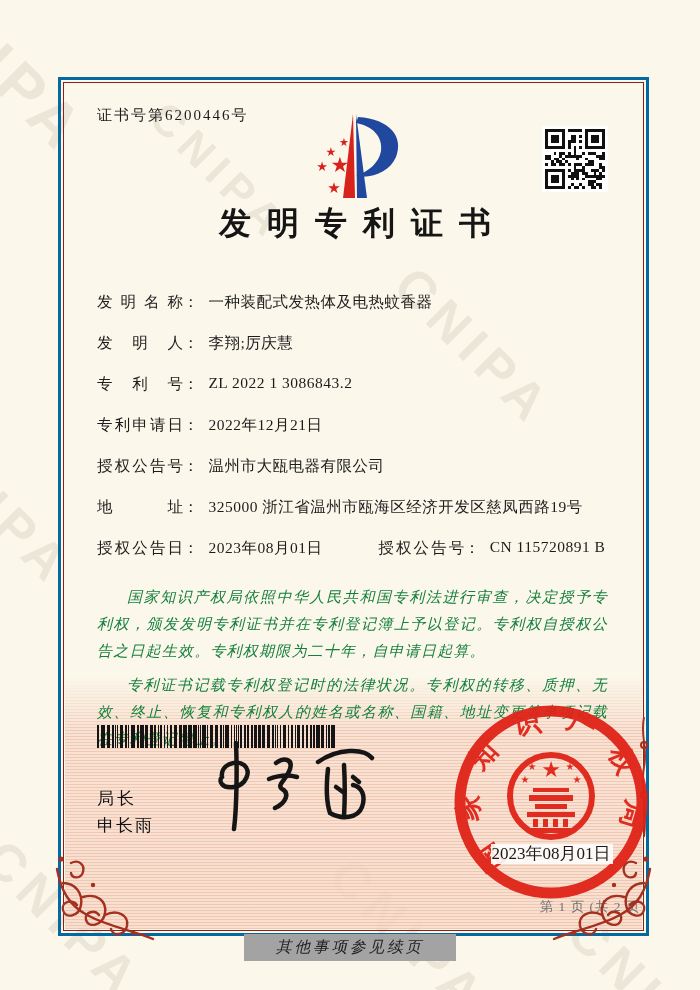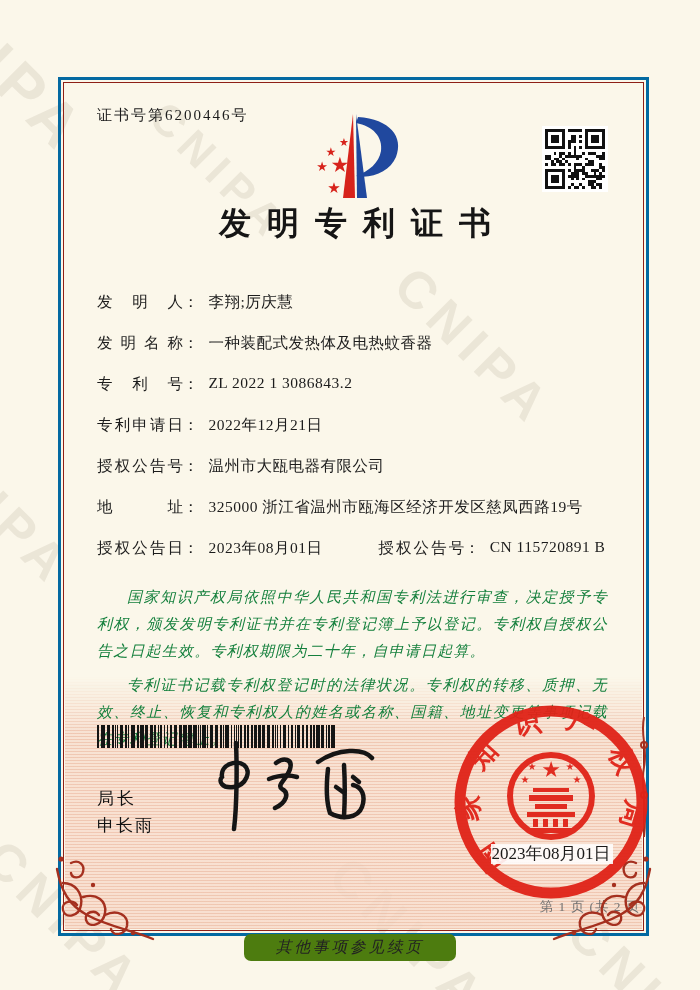--- a/index.html
+++ b/index.html
@@ -67,22 +67,22 @@
   
   .flourish{position:absolute;width:104px;height:104px;z-index:2;pointer-events:none;}
   .flourish.bl{left:-8px;bottom:-10px;}
   .flourish.br{right:-8px;bottom:-10px;transform:scaleX(-1);}
   .edge-orn{position:absolute;right:-5px;bottom:96px;z-index:2;pointer-events:none;}
   
   .footer-note{
     position:absolute;left:0;right:0;top:934px;text-align:center;z-index:1;
   }
   .footer-note span{
-    display:inline-block;background:#4d7c0f;padding:3px 32px;
-    font-style:italic;font-size:15.5px;letter-spacing:3px;color:#222;border-radius:7px;
+    display:inline-block;background:#a3a3a3;padding:3px 32px;
+    font-style:italic;font-size:15.5px;letter-spacing:3px;color:#222;
   }
 </style>
 </head>
 <body>
 
 <div class="page">
 
   <div class="wm" style="left:-60px;top:-45px;font-size:62px;">CNIPA</div>
   <div class="wm" style="left:175px;top:92px;font-size:44px;">CNIPA</div>
   <div class="wm" style="left:425px;top:255px;font-size:52px;">CNIPA</div>
@@ -334,26 +334,26 @@
           <rect x="16" y="20" width="1" height="1" fill="#111"></rect>
           <rect x="17" y="20" width="1" height="1" fill="#111"></rect>
           <rect x="19" y="20" width="1" height="1" fill="#111"></rect>
         </svg>
     </div>
 
     <div class="title">发明专利证书</div>
 
     <div class="fields">
       <div class="frow">
+        <span class="flabel">发明名称</span><span class="fcolon">：</span>
+        <span class="fvalue">一种装配式发热体及电热蚊香器</span>
+      </div>
+      <div class="frow">
         <span class="flabel">发明人</span><span class="fcolon">：</span>
         <span class="fvalue">李翔;厉庆慧</span>
-      </div>
-      <div class="frow">
-        <span class="flabel">发明名称</span><span class="fcolon">：</span>
-        <span class="fvalue">一种装配式发热体及电热蚊香器</span>
       </div>
       <div class="frow">
         <span class="flabel">专利号</span><span class="fcolon">：</span>
         <span class="fvalue">ZL 2022 1 3086843.2</span>
       </div>
       <div class="frow">
         <span class="flabel">专利申请日</span><span class="fcolon">：</span>
         <span class="fvalue">2022年12月21日</span>
       </div>
       <div class="frow">

